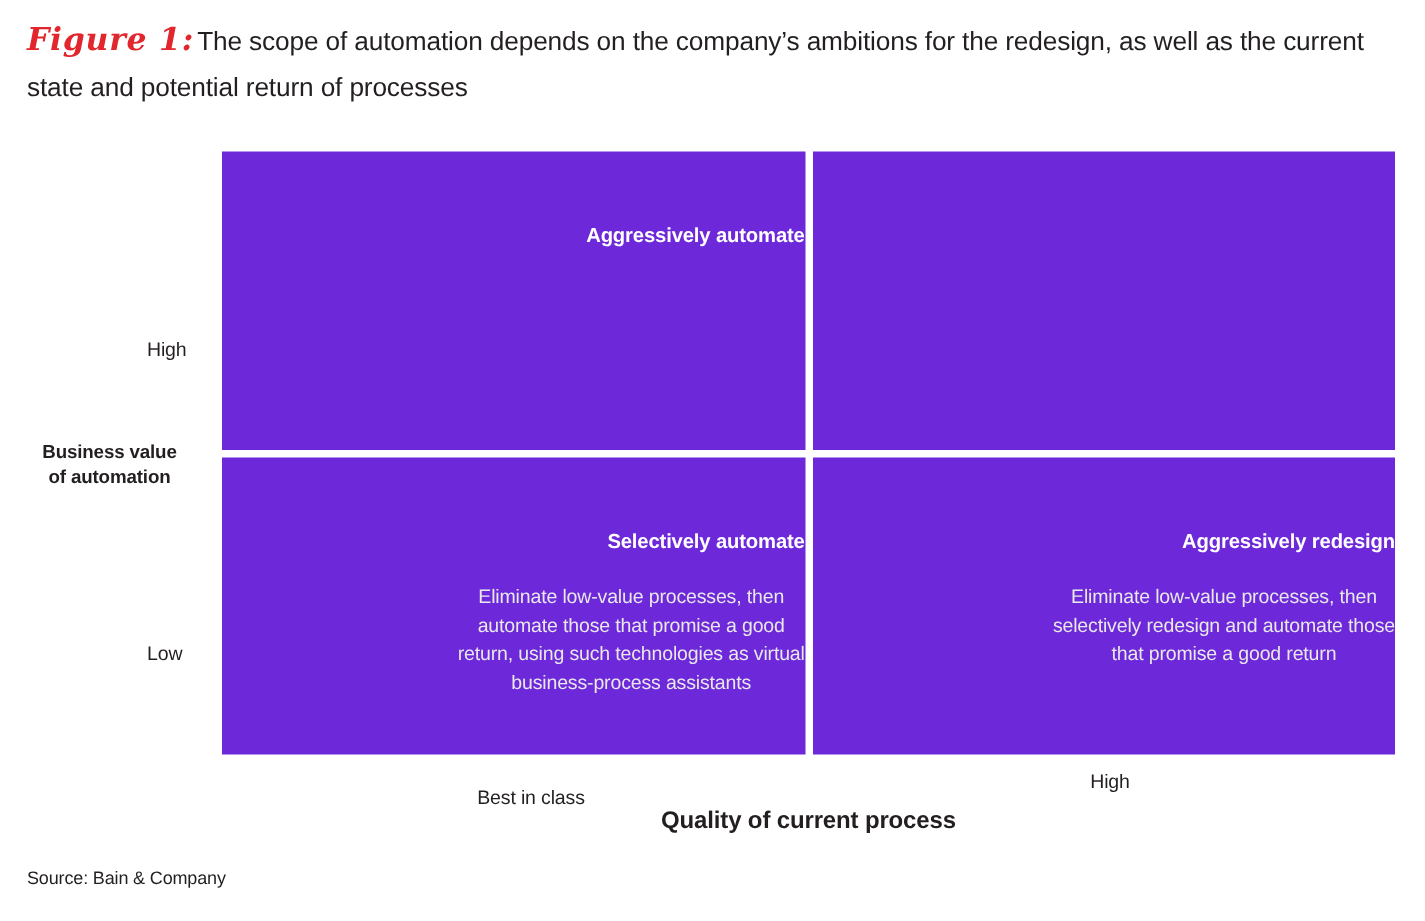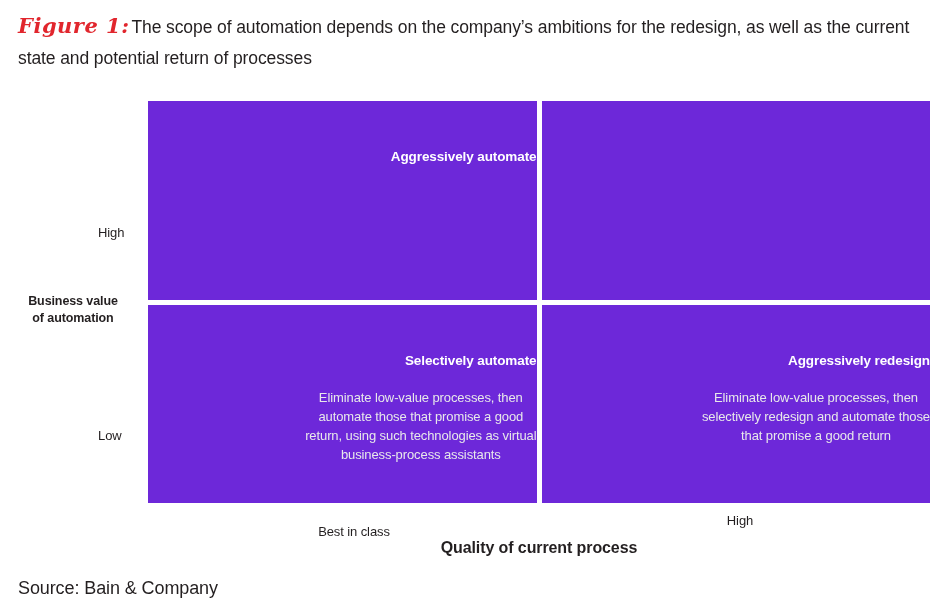--- a/index.html
+++ b/index.html
@@ -120,21 +120,21 @@
     font-size: 16px;
     font-weight: bold;
     letter-spacing: -0.1px;
   }
 
   
   #source-note {
     position: absolute;
     left: 18px;
     top: 578px;
-    font-size: 18px;
+    font-size: 12px;
     letter-spacing: -0.1px;
     color: #231f20;
   }
 </style>
 </head>
 <body>
 
 <div id="figure-title"><span class="fig-label">Figure 1:</span><span>The scope of automation depends on the company’s ambitions for the redesign, as well as the current state and potential return of processes</span></div>
 
 <div id="matrix">

